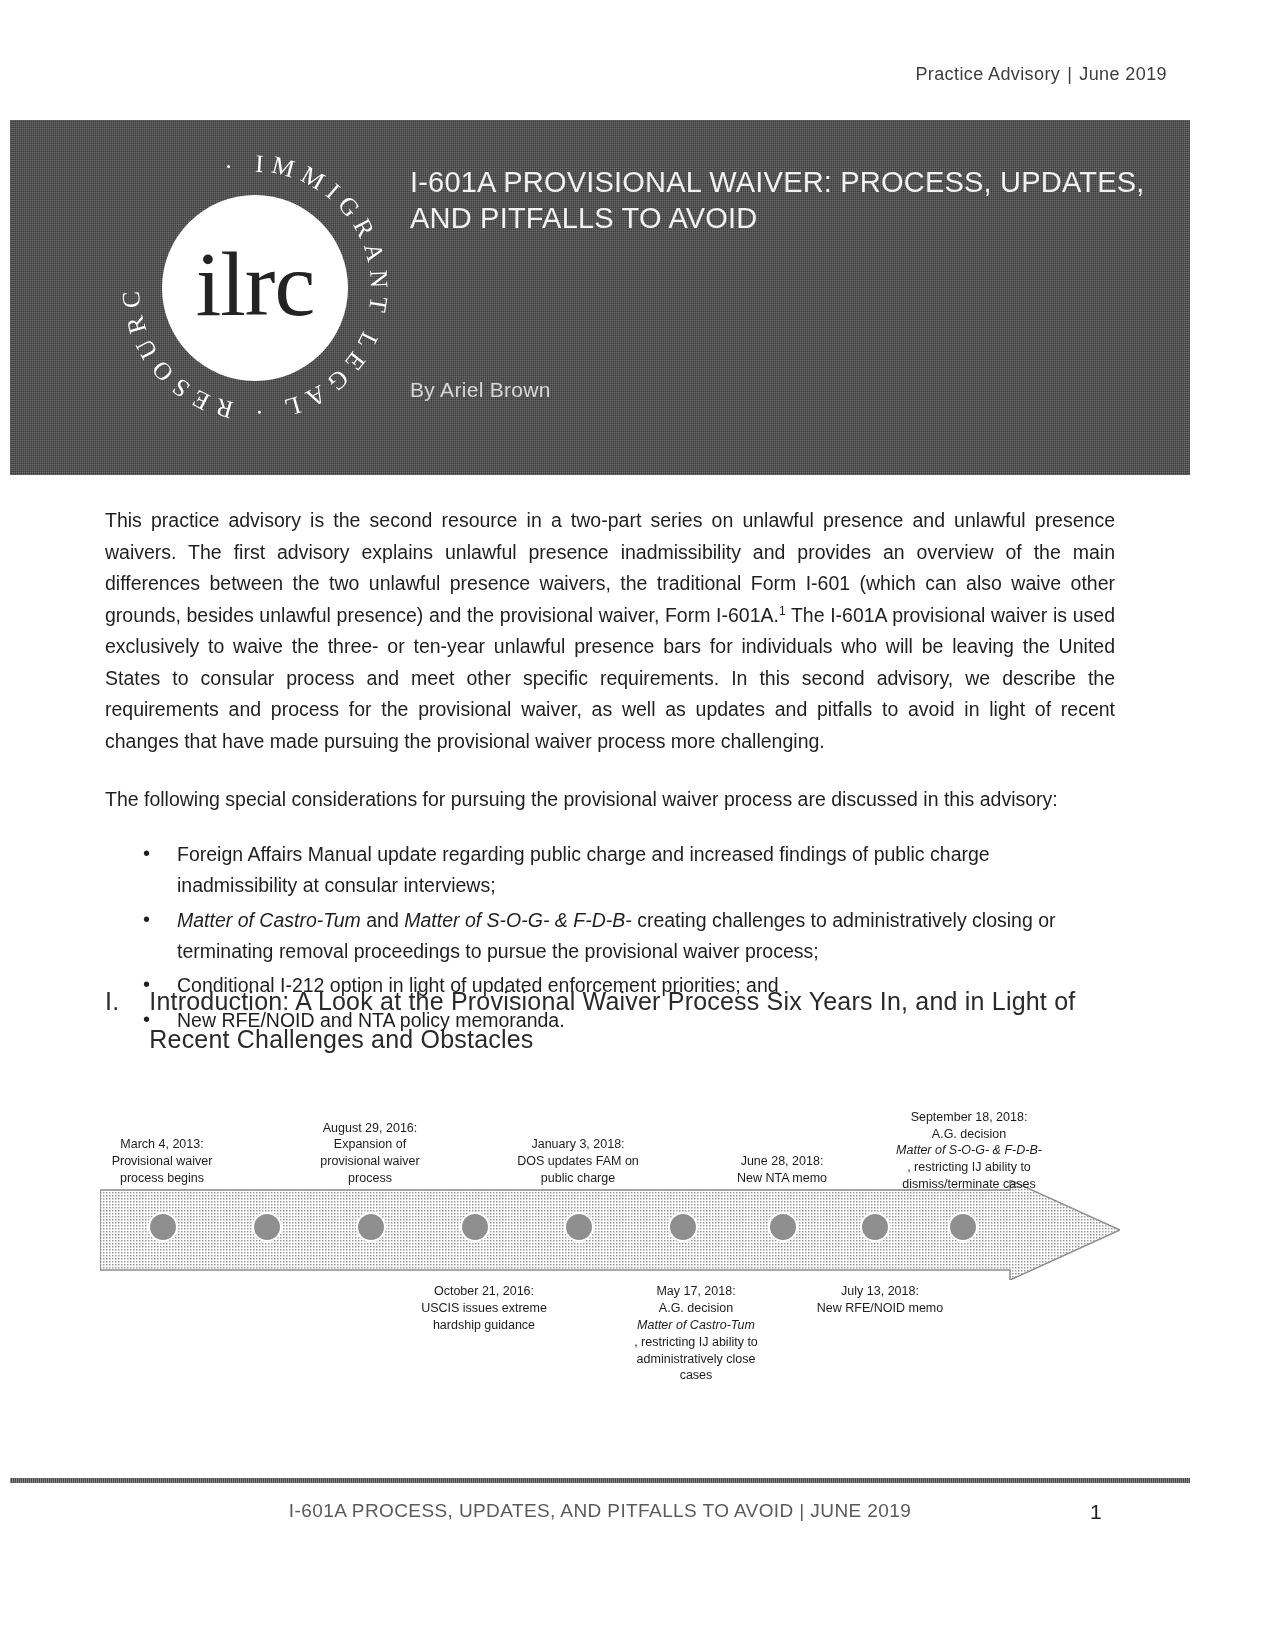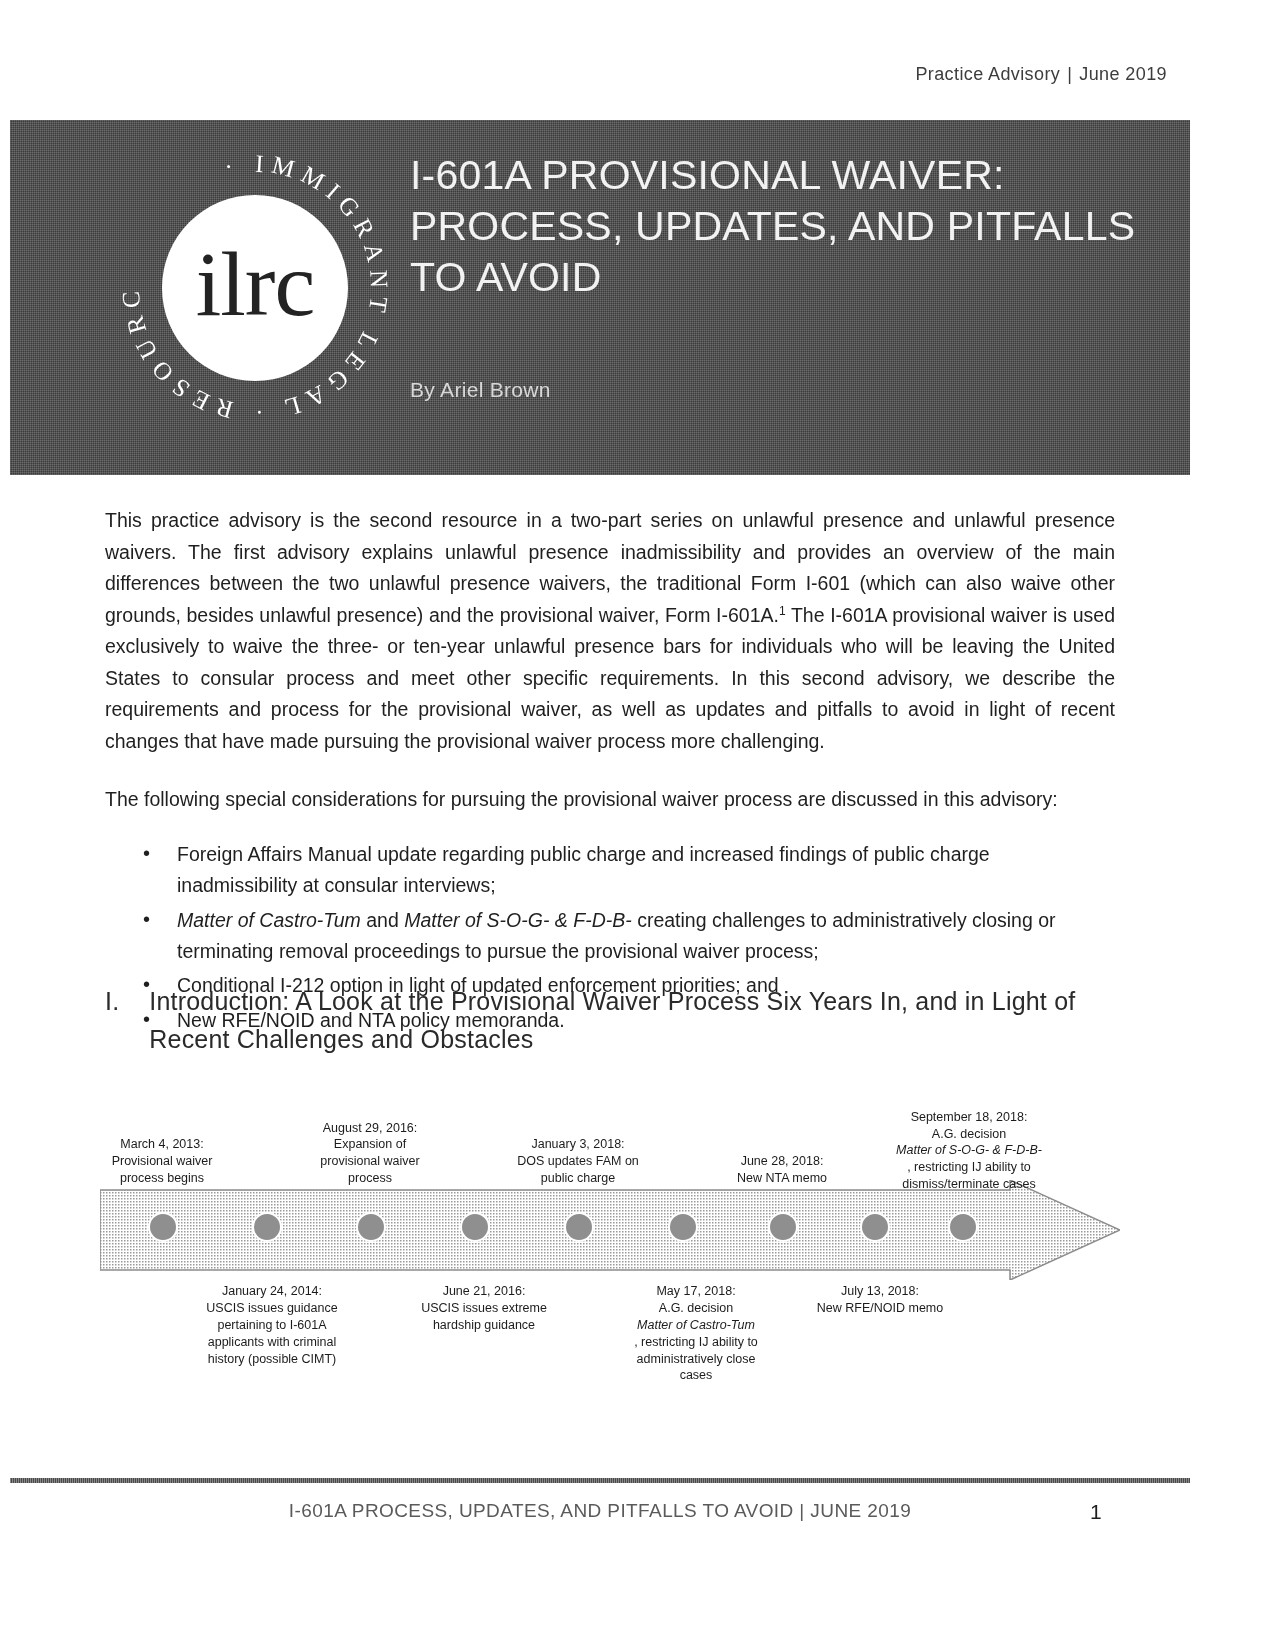--- a/index.html
+++ b/index.html
@@ -66,23 +66,23 @@
     line-height: 1;
     color: #232323;
     letter-spacing: -1px;
     transform: translateY(-4px);
   }
 
   
   .mast-title {
     position: absolute;
     left: 400px;
-    top: 30px;
+    top: 45px;
     width: 740px;
-    font-size: 41px;
+    font-size: 29px;
     line-height: 1.24;
     color: #f2f2f2;
     letter-spacing: 0.2px;
   }
   .mast-byline {
     position: absolute;
     left: 400px;
     top: 258px;
     font-size: 21px;
     color: #d8d8d8;
@@ -296,27 +296,23 @@
     <div>New NTA memo</div>
   </div>
 
   <div class="tl-label above" style="left:796px; width:146px; bottom:212px;">
     <div>September 18, 2018:</div>
     <div>A.G. decision</div>
     <div class="it">Matter of S-O-G- &amp; F-D-B-</div>
     <div>, restricting IJ ability to dismiss/terminate cases</div>
   </div>
 
-  <div class="tl-label below" style="left:106px;">
-    <div>January 24, 2014:</div>
-    <div>USCIS issues guidance pertaining to I-601A applicants with criminal history (possible CIMT)</div>
-  </div>
 
   <div class="tl-label below" style="left:318px;">
-    <div>June 21, 2016:</div>
+    <div>October 21, 2016:</div>
     <div>USCIS issues extreme hardship guidance</div>
   </div>
 
   <div class="tl-label below" style="left:530px;">
     <div>May 17, 2018:</div>
     <div>A.G. decision</div>
     <div class="it">Matter of Castro-Tum</div>
     <div>, restricting IJ ability to administratively close cases</div>
   </div>
 

